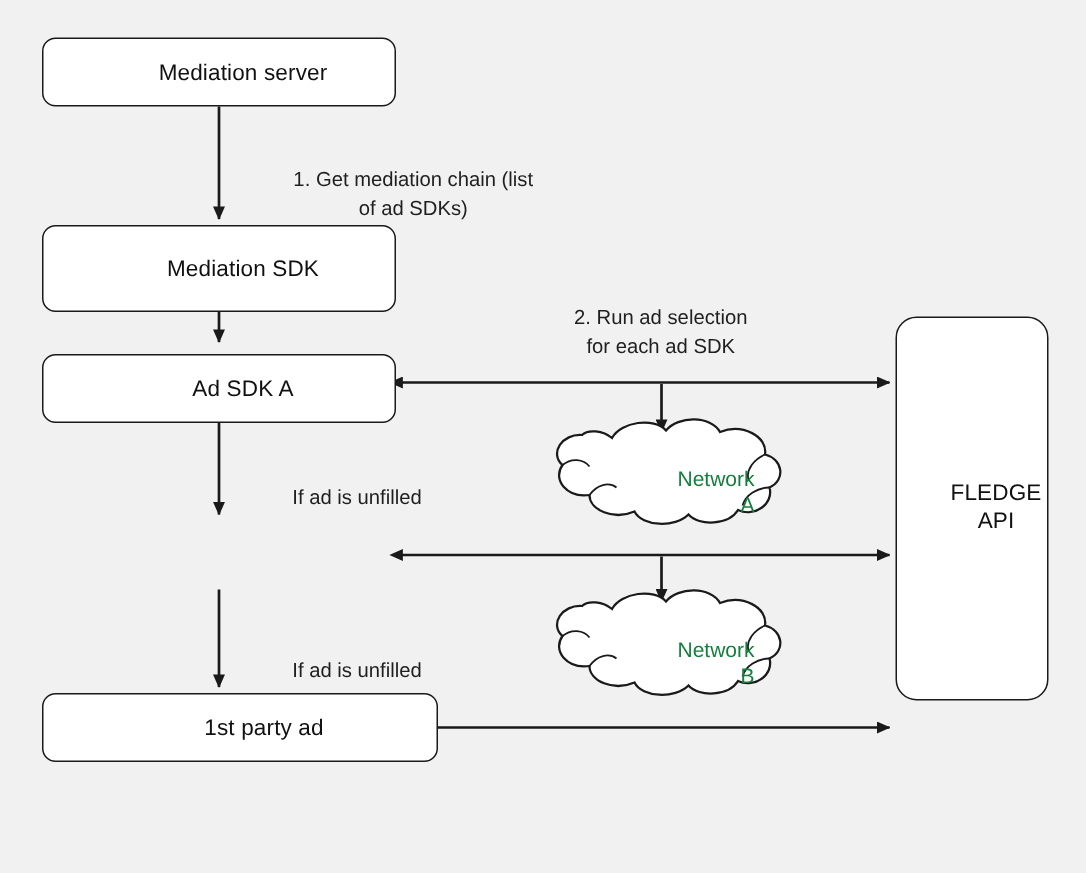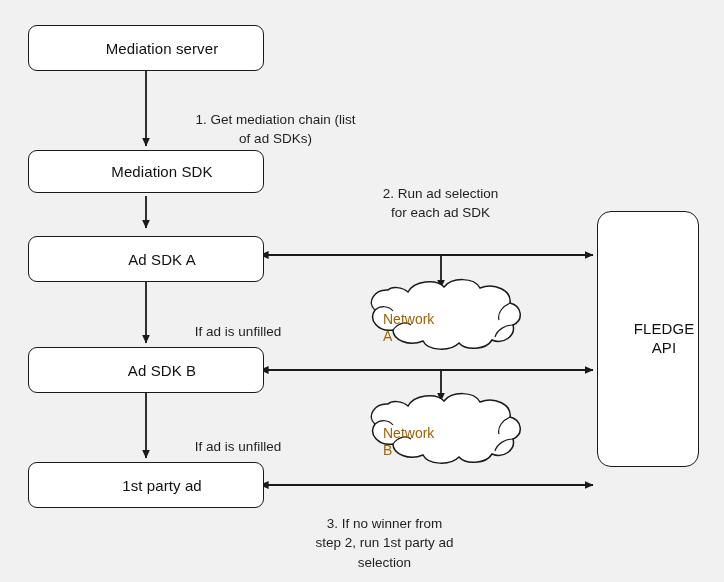--- a/index.html
+++ b/index.html
@@ -39,22 +39,22 @@
     padding-left: 32px;
   }
   .tall-box {
     border-radius: 14px;
     line-height: 1.25;
     text-align: center;
     white-space: pre-line;
   }
   .cloud-label {
     position: absolute;
-    text-align: left;
-    color: #a16207;
+    text-align: right;
+    color: #15803d;
     font-size: 14px;
     line-height: 1.25;
     white-space: pre-line;
     pointer-events: none;
   }
   .edge-label {
     position: absolute;
     color: #1f1f1f;
     font-size: 13.5px;
     line-height: 1.45;
@@ -136,33 +136,30 @@
       <path d="M 375 424 C 381 419, 389 420, 393 425"></path>
       <path d="M 510 417 C 503 420, 497 427, 499 434"></path>
       <path d="M 513 439 C 505 439, 497 444, 495 451"></path>
     </g>
   </svg>
 
   <div class="node-box" style="left:28px; top:25px; width:236px; height:46px;">
     <span>Mediation server</span>
   </div>
 
-  <div class="node-box" style="left:28px; top:150px; width:236px; height:43px;">
+  <div class="node-box" style="left:28px; top:150px; width:236px; height:58px;">
     <span>Mediation SDK</span>
   </div>
 
   <div class="node-box" style="left:28px; top:236px; width:236px; height:46px;">
     <span>Ad SDK A</span>
   </div>
 
-  <div class="node-box" style="left:28px; top:347px; width:236px; height:46px;">
-    <span>Ad SDK B</span>
-  </div>
 
-  <div class="node-box" style="left:28px; top:462px; width:236px; height:46px;">
+  <div class="node-box" style="left:28px; top:462px; width:264px; height:46px;">
     <span>1st party ad</span>
   </div>
 
   <div class="node-box tall-box" style="left:597px; top:211px; width:102px; height:256px;">
     <span>FLEDGE
 API</span>
   </div>
 
   <div class="cloud-label" style="left:383px; top:293px; width:120px;">
     <span>Network
@@ -172,32 +169,27 @@
   <div class="cloud-label" style="left:383px; top:407px; width:120px;">
     <span>Network
 B</span>
   </div>
 
   <div class="edge-label lbl-left" style="left:163px; top:90px; width:225px;">
     <span>1. Get mediation chain (list
 of ad SDKs)</span>
   </div>
 
-  <div class="edge-label lbl-center" style="left:358px; top:164px; width:165px;">
+  <div class="edge-label lbl-center" style="left:358px; top:182px; width:165px;">
     <span>2. Run ad selection
 for each ad SDK</span>
   </div>
 
   <div class="edge-label lbl-left" style="left:158px; top:302px; width:160px;">
     <span>If ad is unfilled</span>
   </div>
 
   <div class="edge-label lbl-left" style="left:158px; top:417px; width:160px;">
     <span>If ad is unfilled</span>
   </div>
 
-  <div class="edge-label lbl-left" style="left:277px; top:494px; width:215px;">
-    <span>3. If no winner from
-step 2, run 1st party ad
-selection</span>
-  </div>
 
 </div>
 
 </body></html>

